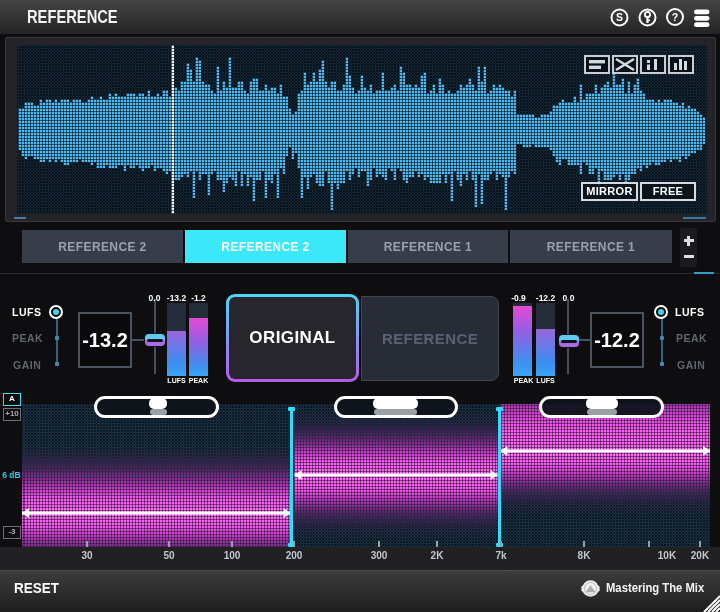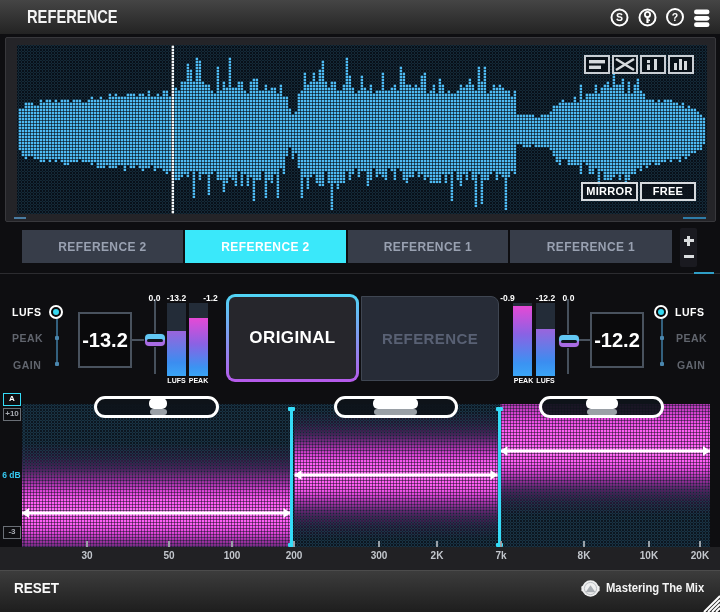--- a/index.html
+++ b/index.html
@@ -135,36 +135,36 @@
 <div class="abs rdot" style="left:54.5px;top:336px"></div>
 <div class="abs rdot" style="left:54.5px;top:362px"></div>
 <div class="abs vbox" style="left:78px">-13.2</div>
 <div class="abs conn" style="left:132px;top:339px;width:13px"></div>
 <div class="abs track" style="left:153.5px"></div>
 <div class="abs handle" style="left:144.5px">
     <b></b>
   </div>
 <div class="abs mtop" style="left:142px;width:25px">0.0</div>
 <div class="abs mtop" style="left:164px;width:25px">-13.2</div>
-<div class="abs mtop" style="left:198px;width:25px">-1.2</div>
+<div class="abs mtop" style="left:186px;width:25px">-1.2</div>
 <div class="abs mbg" style="left:167px">
     <div class="mfill" style="height:45px;background:linear-gradient(#9a64dc,#3b8df0 70%,#3aa5f6)"></div>
   </div>
 <div class="abs mbg" style="left:189px">
     <div class="mfill" style="height:58.5px;background:linear-gradient(#e649d6,#8a62e4 45%,#3b93f2 85%,#3aa5f6)"></div>
   </div>
 <div class="abs mbot" style="left:164px;width:25px">LUFS</div>
 <div class="abs mbot" style="left:186px;width:25px">PEAK</div>
 
 <div class="abs" id="orig">
     <div id="origin">ORIGINAL</div>
   </div>
 <div class="abs" id="refbtn">REFERENCE</div>
 
-<div class="abs mtop" style="left:495px;width:25px">-0.9</div>
+<div class="abs mtop" style="left:506px;width:25px">-0.9</div>
 <div class="abs mtop" style="left:533px;width:25px">-12.2</div>
 <div class="abs mtop" style="left:556px;width:25px">0.0</div>
 <div class="abs mbg" style="left:513px">
     <div class="mfill" style="height:70px;background:linear-gradient(#e649d6,#8a62e4 40%,#3b93f2 82%,#3aa5f6)"></div>
   </div>
 <div class="abs mbg" style="left:536px">
     <div class="mfill" style="height:47.5px;background:linear-gradient(#9a64dc,#3b8df0 70%,#3aa5f6)"></div>
   </div>
 <div class="abs mbot" style="left:511px;width:25px">PEAK</div>
 <div class="abs mbot" style="left:533px;width:25px">LUFS</div>
@@ -286,21 +286,21 @@
 <div class="abs flabel" style="left:279px;width:30px">200</div>
 <div class="abs tick" style="left:378px"></div>
 <div class="abs flabel" style="left:364px;width:30px">300</div>
 <div class="abs tick" style="left:436px"></div>
 <div class="abs flabel" style="left:422px;width:30px">2K</div>
 <div class="abs tick" style="left:500px"></div>
 <div class="abs flabel" style="left:486px;width:30px">7k</div>
 <div class="abs tick" style="left:583px"></div>
 <div class="abs flabel" style="left:569px;width:30px">8K</div>
 <div class="abs tick" style="left:648px"></div>
-<div class="abs flabel" style="left:634px;width:30px">10K</div>
+<div class="abs flabel" style="left:652px;width:30px">10K</div>
 <div class="abs tick" style="left:699px"></div>
 <div class="abs flabel" style="left:685px;width:30px">20K</div>
 <div class="abs" id="ftr"></div>
 <div class="abs" id="reset">RESET</div>
 <svg class="abs" style="left:581px;top:579px" width="19" height="19" viewBox="0 0 19 19">
  <circle cx="9.5" cy="9.5" r="8.3" fill="#efefef"></circle>
  <rect x="0.4" y="6.8" width="3" height="5.8" rx="1.4" fill="#efefef"></rect>
  <rect x="15.6" y="6.8" width="3" height="5.8" rx="1.4" fill="#efefef"></rect>
  <circle cx="9.5" cy="9.5" r="6.1" fill="none" stroke="#b9bdc1" stroke-width="1"></circle>
  <path d="M4.6 13.2 L9.5 6.2 L14.4 13.2 Z" fill="#a8adb2"></path>

